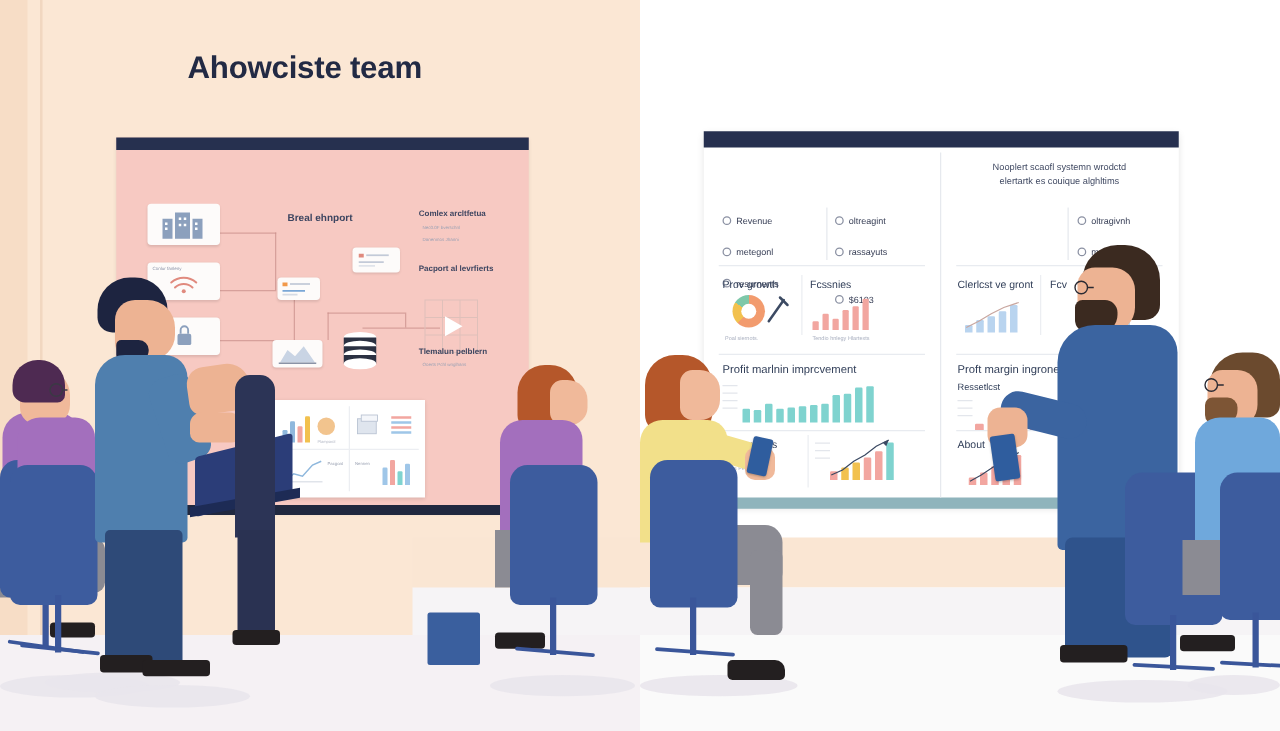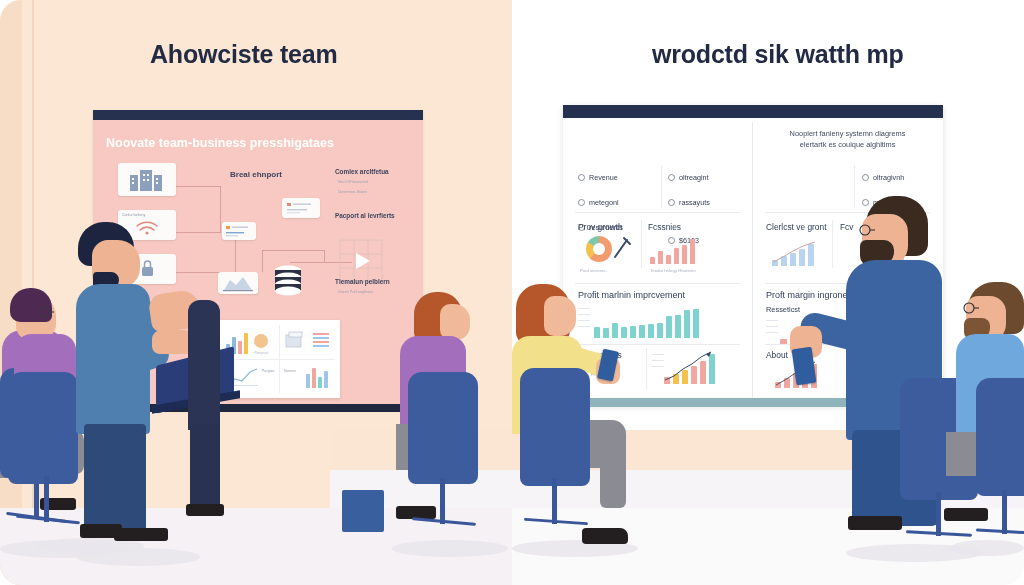--- a/index.html
+++ b/index.html
@@ -4,21 +4,20 @@
 <title>Business Presentation Illustration</title>
 <style>
   html,body{margin:0;padding:0;background:#ffffff;}
   body{font-family:"Liberation Sans",sans-serif;}
 
   #scene{
     position:relative;
     width:1024px;height:585px;
     overflow:hidden;
     background:#ffffff;
-    border-radius:21px;
   }
 
   
   .bg-left{
     position:absolute;left:0;top:0;width:512px;height:585px;
     background:#fbe7d4;
   }
   .bg-left-edge{
     position:absolute;left:0;top:0;width:22px;height:585px;
     background:#f7ddc6;
@@ -186,26 +185,24 @@
   <div class="bg-left"></div>
   <div class="bg-left-edge"></div>
   <div class="bg-wall-line"></div>
   <div class="bg-right"></div>
   <div class="floor-band"></div>
   <div class="floor-band2"></div>
   <div class="floor-left"></div>
   <div class="floor-right"></div>
 
   <div class="title title-left">Ahowciste team</div>
-  <div class="title title-right">wrodctd sik watth mp</div>
 
   <div class="board-left"></div>
   <div class="board-left-bar"></div>
   <div class="board-left-base"></div>
-  <div class="board-left-head">Noovate team-business presshigataes</div>
 
   <div class="connector" style="left:175px;top:186px;width:46px;height:1px;"></div>
   <div class="connector" style="left:220px;top:186px;width:1px;height:46px;"></div>
   <div class="connector" style="left:175px;top:232px;width:46px;height:1px;"></div>
   <div class="connector" style="left:175px;top:272px;width:60px;height:1px;"></div>
   <div class="connector" style="left:235px;top:240px;width:1px;height:33px;"></div>
   <div class="connector" style="left:262px;top:250px;width:1px;height:22px;"></div>
   <div class="connector" style="left:262px;top:250px;width:62px;height:1px;"></div>
   <div class="connector" style="left:324px;top:250px;width:1px;height:12px;"></div>
   <div class="connector" style="left:290px;top:262px;width:62px;height:1px;"></div>
@@ -429,21 +426,21 @@
     <i style="width:6px;height:18px;background:#f2a6a0;"></i>
     <i style="width:6px;height:23px;background:#f2a6a0;"></i>
     <i style="width:6px;height:30px;background:#7fd3cf;"></i>
   </div>
   <svg style="position:absolute;left:662px;top:350px;" width="54" height="36" viewBox="0 0 54 36">
     <polyline points="3,30 12,26 21,19 30,14 39,7 49,2" fill="none" stroke="#3c4a63" stroke-width="1"></polyline>
     <polygon points="49,2 44,4 47,7" fill="#3c4a63"></polygon>
   </svg>
 
   <div class="rs-head" style="left:765px;top:128px;width:165px;">
-    <div>Nooplert fanleny systemn diagrems</div>
+    <div>Nooplert scaofl systemn wrodctd</div>
     <div>elertartk es couique alghltims</div>
   </div>
 
   <div style="position:absolute;left:862px;top:168px;">
     <div style="margin-bottom:7px;"><span class="radio"></span><span class="rtxt">oltragivnh</span></div>
     <div style="margin-bottom:7px;"><span class="radio"></span><span class="rtxt">messegune</span></div>
     <div><span class="radio"></span><span class="rtxt">rlsk 3.25</span></div>
   </div>
   <div style="position:absolute;left:854px;top:166px;width:1px;height:42px;background:#e6e9ee;"></div>
 

